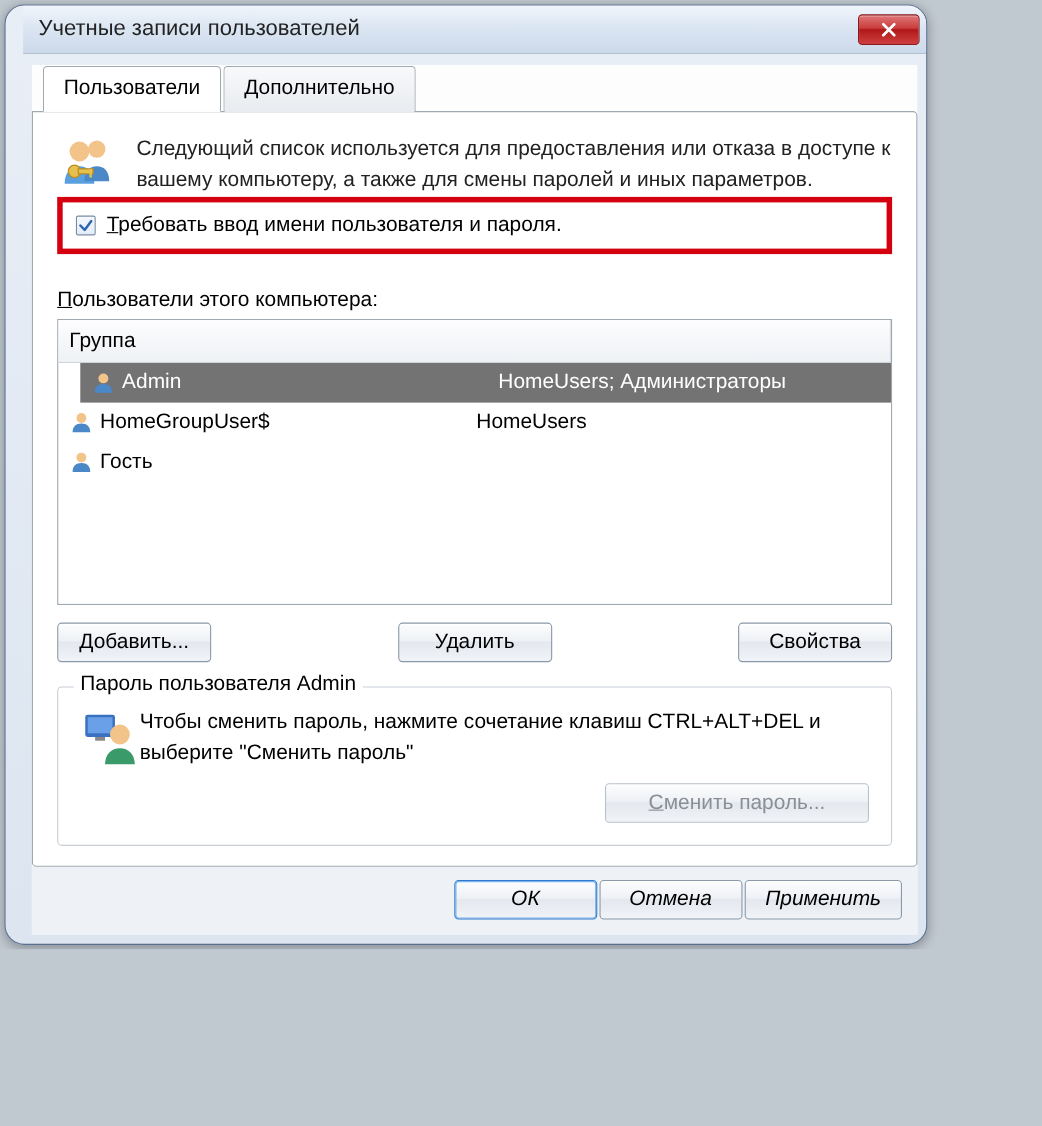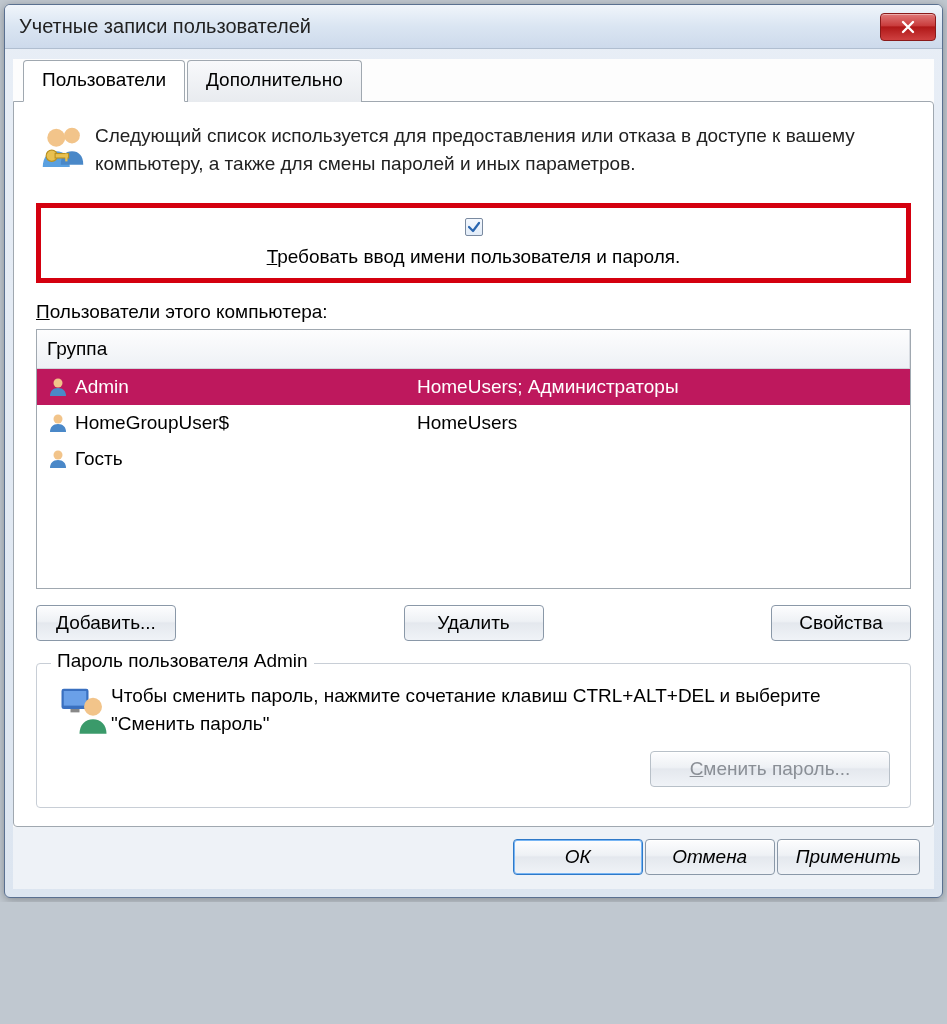--- a/index.html
+++ b/index.html
@@ -4,26 +4,27 @@
 <style>
   * { box-sizing: border-box; }
   body {
     margin: 0;
     font-family: "Segoe UI", Tahoma, sans-serif;
     font-size: 19px;
     background: #c0c8d0;
     padding: 4px;
   }
   .window {
-    width: 939px;
+    width: 839px;
     background: linear-gradient(to bottom, #e8eef6 0%, #dce5f0 100%);
     border: 1px solid #5a7090;
-    border-radius: 6px;
+    border-radius: 18px;
     box-shadow: 0 2px 10px rgba(0,0,0,0.3);
     overflow: hidden;
+    padding-left: 16px;
   }
   .titlebar {
     height: 44px;
     background: linear-gradient(to bottom, #f0f5fb 0%, #dae5f2 50%, #cddaeb 100%);
     display: flex;
     align-items: center;
     padding: 0 6px 0 14px;
     border-bottom: 1px solid #b0bed0;
   }
   .titlebar-text { flex: 1; color: #222; font-size: 20px; }
@@ -69,32 +70,31 @@
   }
   .tab-page {
     border: 1px solid #a0a8b0;
     background: #fff;
     padding: 20px 22px 18px 22px;
     border-radius: 0 4px 4px 4px;
     position: relative;
     z-index: 1;
   }
 
-  .intro { display: flex; gap: 5px; margin-bottom: 26px; }
+  .intro { display: flex; gap: 18px; margin-bottom: 2px; }
   .intro-icon { width: 54px; height: 54px; flex-shrink: 0; }
   .intro-text { line-height: 1.45; color: #222; }
 
   .highlight {
     border: 5px solid #d4000f;
     padding: 10px 12px;
     display: flex;
     align-items: center;
     gap: 10px;
-    margin-bottom: 18px;
-    flex-direction: column;
+    margin-bottom: 31px;
   }
   .checkbox {
     width: 18px; height: 18px;
     border: 1px solid #7a8aa0;
     background: linear-gradient(to bottom,#f4f8fe,#e2ecf8);
     display: inline-flex; align-items: center; justify-content: center;
     border-radius: 2px;
   }
   .checkbox svg { width: 14px; height: 14px; }
 
@@ -115,21 +115,21 @@
     padding: 8px 10px;
     border-right: 1px solid #d8dce2;
   }
   .col-name { width: 370px; }
   .col-group { flex: 1; }
   .lv-row {
     display: flex;
     align-items: center;
     padding: 4px 0;
   }
-  .lv-row.selected { background: #be185d; color: #fff; }
+  .lv-row.selected { background: #737373; color: #fff; margin-left: 20px; }
   .lv-cell { padding: 3px 10px; display: flex; align-items: center; gap: 6px; }
   .lv-cell.col-name { width: 370px; }
   .lv-cell.col-group { flex: 1; }
   .user-icon { width: 22px; height: 22px; flex-shrink: 0; display:inline-block; }
 
   .btn-row { display: flex; gap: 32px; justify-content: space-between; margin-top: 16px; }
   .btn {
     min-width: 140px;
     padding: 6px 18px;
     border: 1px solid #8a98a8;

